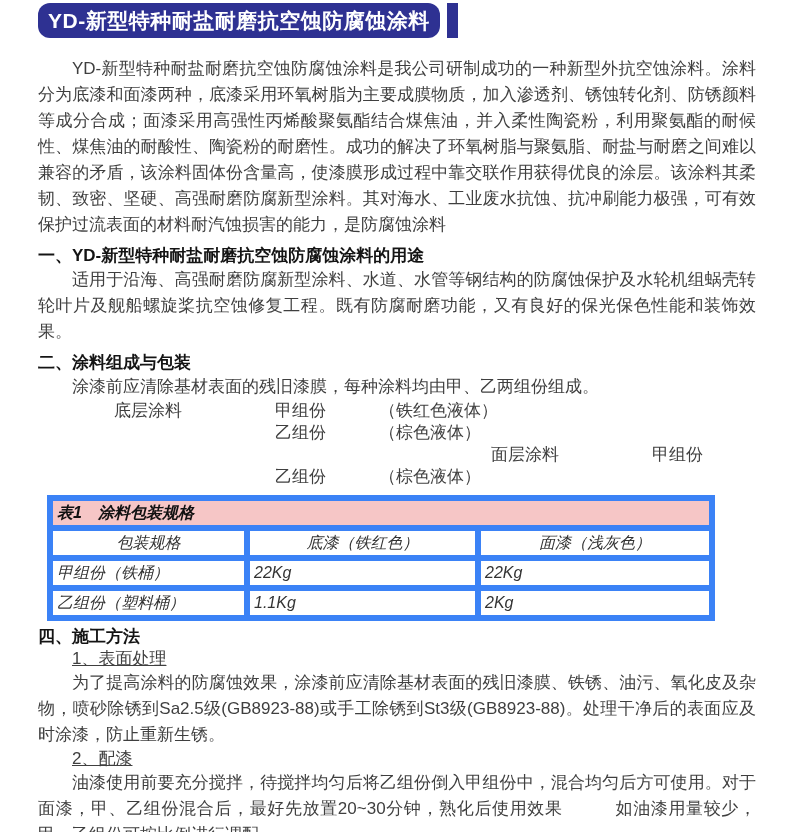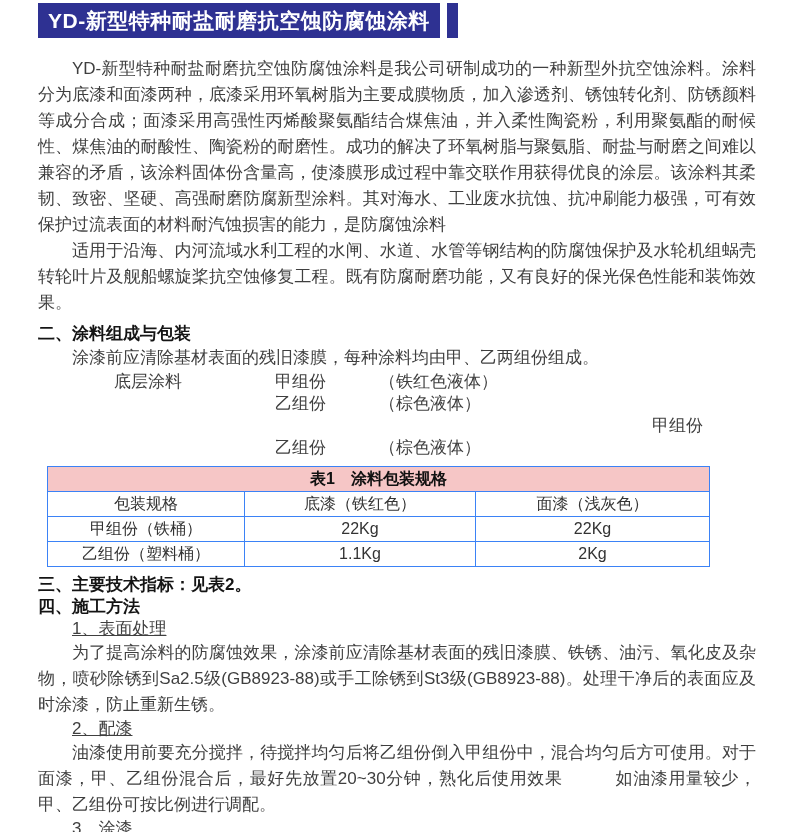--- a/index.html
+++ b/index.html
@@ -28,20 +28,21 @@
   }
   .title-box {
     background: var(--accent-blue);
     color: #ffffff;
     font-size: 21px;
     font-weight: bold;
     line-height: 35px;
     padding: 0 10px;
     letter-spacing: 0.5px;
     white-space: nowrap;
+    border-radius: 12px;
   }
   .title-accent {
     background: var(--accent-blue);
     width: 11px;
     margin-left: 7px;
   }
   
   p.body {
     margin: 0;
     font-size: 17px;
@@ -77,64 +78,66 @@
   
   table.pack-table {
     border-collapse: collapse;
     table-layout: fixed;
     width: 662px;
     margin: 7px 0 5px 9px;
     font-size: 16px;
     color: #333333;
   }
   table.pack-table td, table.pack-table th {
-    border: 1px solid #3b82f6;
-    text-align: center;
+    border: 6px solid #3b82f6;
     padding: 2px 4px;
     line-height: 20px;
     font-weight: normal;
     overflow: hidden;
     white-space: nowrap;
+    font-style: italic;
   }
   table.pack-table .tbl-title {
     background: var(--header-pink);
     font-weight: bold;
     color: #111111;
     font-size: 16px;
   }
 </style>
 </head>
 <body>
 
 <div class="page">
 
   <div class="title-row">
     <div class="title-box">YD-新型特种耐盐耐磨抗空蚀防腐蚀涂料</div>
     <div class="title-accent"></div>
   </div>
 
   <p class="body indent">YD-新型特种耐盐耐磨抗空蚀防腐蚀涂料是我公司研制成功的一种新型外抗空蚀涂料。涂料分为底漆和面漆两种，底漆采用环氧树脂为主要成膜物质，加入渗透剂、锈蚀转化剂、防锈颜料等成分合成；面漆采用高强性丙烯酸聚氨酯结合煤焦油，并入柔性陶瓷粉，利用聚氨酯的耐候性、煤焦油的耐酸性、陶瓷粉的耐磨性。成功的解决了环氧树脂与聚氨脂、耐盐与耐磨之间难以兼容的矛盾，该涂料固体份含量高，使漆膜形成过程中靠交联作用获得优良的涂层。该涂料其柔韧、致密、坚硬、高强耐磨防腐新型涂料。其对海水、工业废水抗蚀、抗冲刷能力极强，可有效保护过流表面的材料耐汽蚀损害的能力，是防腐蚀涂料</p>
 
-  <p class="body indent">适用于沿海、内河流域水利工程的水闸、水道、水管等钢结构的防腐蚀保护及水轮机组蜗壳转轮叶片及舰船螺旋桨抗空蚀修复工程。既有防腐耐磨功能，又有良好的保光保色性能和装饰效果。</p>
+  <h2 class="sec">一、YD-新型特种耐盐耐磨抗空蚀防腐蚀涂料的用途</h2>
+  <p class="body indent">适用于沿海、高强耐磨防腐新型涂料、水道、水管等钢结构的防腐蚀保护及水轮机组蜗壳转轮叶片及舰船螺旋桨抗空蚀修复工程。既有防腐耐磨功能，又有良好的保光保色性能和装饰效果。</p>
 
   <h2 class="sec">二、涂料组成与包装</h2>
   <p class="body indent">涂漆前应清除基材表面的残旧漆膜，每种涂料均由甲、乙两组份组成。</p>
 
   <div class="comp-list">
     <div class="comp-row">
       <span class="comp-layer">底层涂料</span>
       <span class="comp-part">甲组份</span>
       <span class="comp-color">（铁红色液体）</span>
     </div>
     <div class="comp-row">
       <span class="comp-layer"></span>
       <span class="comp-part">乙组份</span>
       <span class="comp-color">（棕色液体）</span>
     </div>
     <div class="comp-row">
+      <span class="comp-layer">面层涂料</span>
       <span class="comp-part">甲组份</span>
     </div>
     <div class="comp-row">
       <span class="comp-layer"></span>
       <span class="comp-part">乙组份</span>
       <span class="comp-color">（棕色液体）</span>
     </div>
   </div>
 
 
@@ -159,21 +162,20 @@
         <td>22Kg</td>
       </tr>
       <tr>
         <td>乙组份（塑料桶）</td>
         <td>1.1Kg</td>
         <td>2Kg</td>
       </tr>
     </tbody>
   </table>
 
-  <h2 class="sec">三、主要技术指标：见表2。</h2>
   <h2 class="sec" style="margin-top:0;">四、施工方法</h2>
 
   <p class="sub">1、表面处理</p>
   <p class="body indent">为了提高涂料的防腐蚀效果，涂漆前应清除基材表面的残旧漆膜、铁锈、油污、氧化皮及杂物，喷砂除锈到Sa2.5级(GB8923-88)或手工除锈到St3级(GB8923-88)。处理干净后的表面应及时涂漆，防止重新生锈。</p>
 
   <p class="sub">2、配漆</p>
   <p class="body indent">油漆使用前要充分搅拌，待搅拌均匀后将乙组份倒入甲组份中，混合均匀后方可使用。对于面漆，甲、乙组份混合后，最好先放置20~30分钟，熟化后使用效果　　　如油漆用量较少，甲、乙组份可按比例进行调配。</p>
 
   <p class="sub">3、涂漆</p>
 

